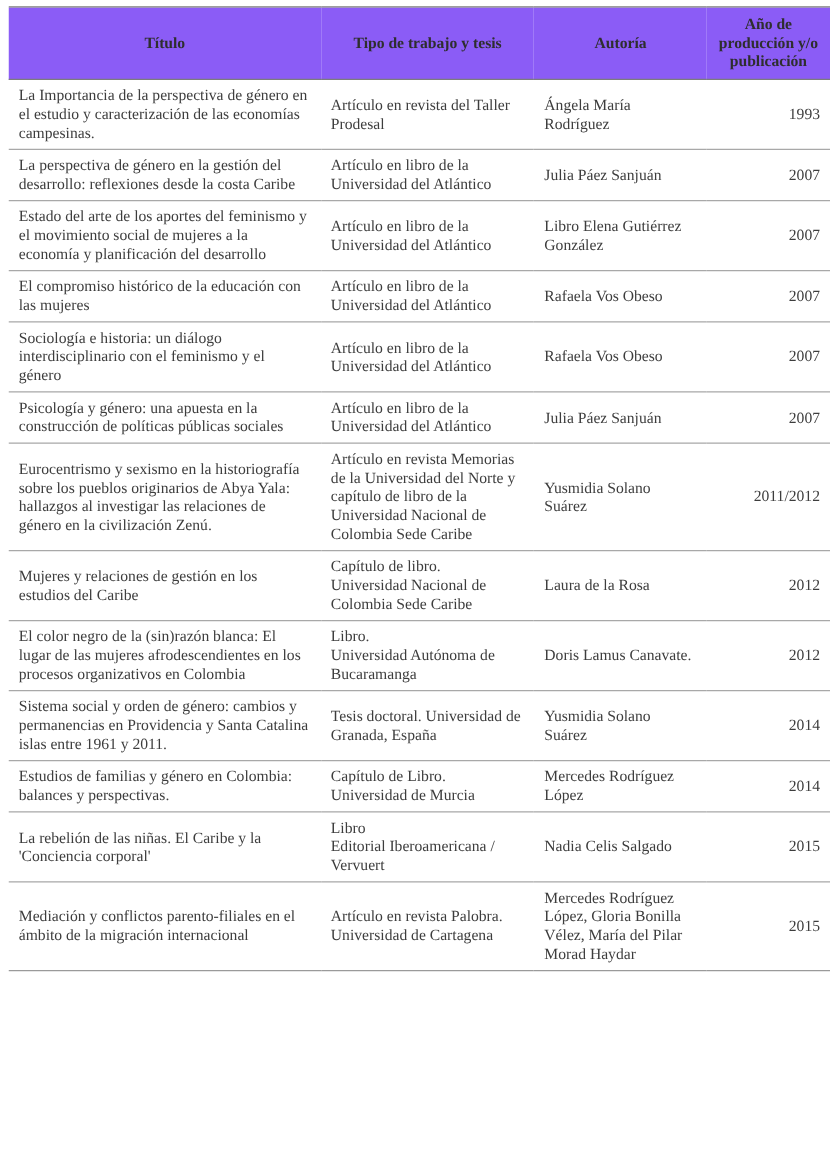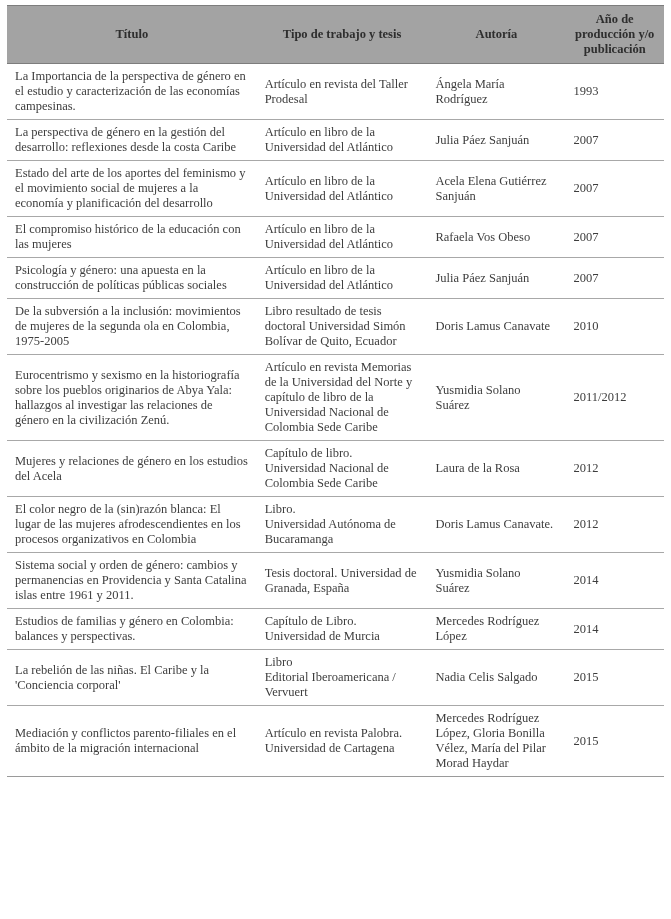--- a/index.html
+++ b/index.html
@@ -23,38 +23,38 @@
     border-top: 1px solid #7d7d7d;
     border-bottom: 1px solid #9a9a9a;
     font-size: 12.5px;
     line-height: 1.2;
   }
   col.c-titulo  { width: 38%; }
   col.c-tipo    { width: 26%; }
   col.c-autoria { width: 21%; }
   col.c-ano     { width: 15%; }
   thead th {
-    background: #a3a3a3;
+    background: #8b5cf6;
     color: #2e2e2e;
     font-weight: bold;
     font-size: 12.5px;
     text-align: center;
     vertical-align: middle;
     padding: 6px 8px;
     border-bottom: 1px solid #7d7d7d;
   }
   tbody td {
     vertical-align: middle;
     padding: 5px 8px;
     border-bottom: 1px solid #a8a8a8;
     white-space: pre-line;
   }
   tbody tr:last-child td { border-bottom: none; }
   td.cell-titulo, td.cell-tipo, td.cell-autoria { text-align: left; }
-  td.cell-ano { text-align: left; }
+  td.cell-ano { text-align: right; }
   td.italic { }
 </style>
 </head>
 <body>
 
 <div class="page">
   <table class="pub-table">
     <colgroup>
       <col class="c-titulo">
       <col class="c-tipo">
@@ -78,49 +78,49 @@
         </tr>
         <tr>
           <td class="cell-titulo">La perspectiva de género en la gestión del desarrollo: reflexiones desde la costa Caribe</td>
           <td class="cell-tipo">Artículo en libro de la Universidad del Atlántico</td>
           <td class="cell-autoria">Julia Páez Sanjuán</td>
           <td class="cell-ano">2007</td>
         </tr>
         <tr>
           <td class="cell-titulo">Estado del arte de los aportes del feminismo y el movimiento social de mujeres a la economía y planificación del desarrollo</td>
           <td class="cell-tipo">Artículo en libro de la Universidad del Atlántico</td>
-          <td class="cell-autoria">Acela Elena Gutiérrez Sanjuán</td>
+          <td class="cell-autoria">Libro Elena Gutiérrez González</td>
           <td class="cell-ano">2007</td>
         </tr>
         <tr>
           <td class="cell-titulo">El compromiso histórico de la educación con las mujeres</td>
+          <td class="cell-tipo">Artículo en libro de la Universidad del Atlántico</td>
+          <td class="cell-autoria">Rafaela Vos Obeso</td>
+          <td class="cell-ano">2007</td>
+        </tr>
+        <tr>
+          <td class="cell-titulo">Sociología e historia: un diálogo interdisciplinario con el feminismo y el género</td>
           <td class="cell-tipo">Artículo en libro de la Universidad del Atlántico</td>
           <td class="cell-autoria">Rafaela Vos Obeso</td>
           <td class="cell-ano">2007</td>
         </tr>
         <tr>
           <td class="cell-titulo">Psicología y género: una apuesta en la construcción de políticas públicas sociales</td>
           <td class="cell-tipo">Artículo en libro de la Universidad del Atlántico</td>
           <td class="cell-autoria">Julia Páez Sanjuán</td>
           <td class="cell-ano">2007</td>
         </tr>
         <tr>
-          <td class="cell-titulo">De la subversión a la inclusión: movimientos de mujeres de la segunda ola en Colombia, 1975-2005</td>
-          <td class="cell-tipo">Libro resultado de tesis doctoral Universidad Simón Bolívar de Quito, Ecuador</td>
-          <td class="cell-autoria">Doris Lamus Canavate</td>
-          <td class="cell-ano">2010</td>
-        </tr>
-        <tr>
           <td class="cell-titulo">Eurocentrismo y sexismo en la historiografía sobre los pueblos originarios de Abya Yala: hallazgos al investigar las relaciones de género en la civilización Zenú.</td>
           <td class="cell-tipo">Artículo en revista Memorias de la Universidad del Norte y capítulo de libro de la Universidad Nacional de Colombia Sede Caribe</td>
           <td class="cell-autoria">Yusmidia Solano Suárez</td>
           <td class="cell-ano">2011/2012</td>
         </tr>
         <tr>
-          <td class="cell-titulo">Mujeres y relaciones de género en los estudios del Acela</td>
+          <td class="cell-titulo">Mujeres y relaciones de gestión en los estudios del Caribe</td>
           <td class="cell-tipo">Capítulo de libro.
 Universidad Nacional de Colombia Sede Caribe</td>
           <td class="cell-autoria">Laura de la Rosa</td>
           <td class="cell-ano">2012</td>
         </tr>
         <tr>
           <td class="cell-titulo">El color negro de la (sin)razón blanca: El lugar de las mujeres afrodescendientes en los procesos organizativos en Colombia</td>
           <td class="cell-tipo">Libro.
 Universidad Autónoma de Bucaramanga</td>
           <td class="cell-autoria">Doris Lamus Canavate.</td>

